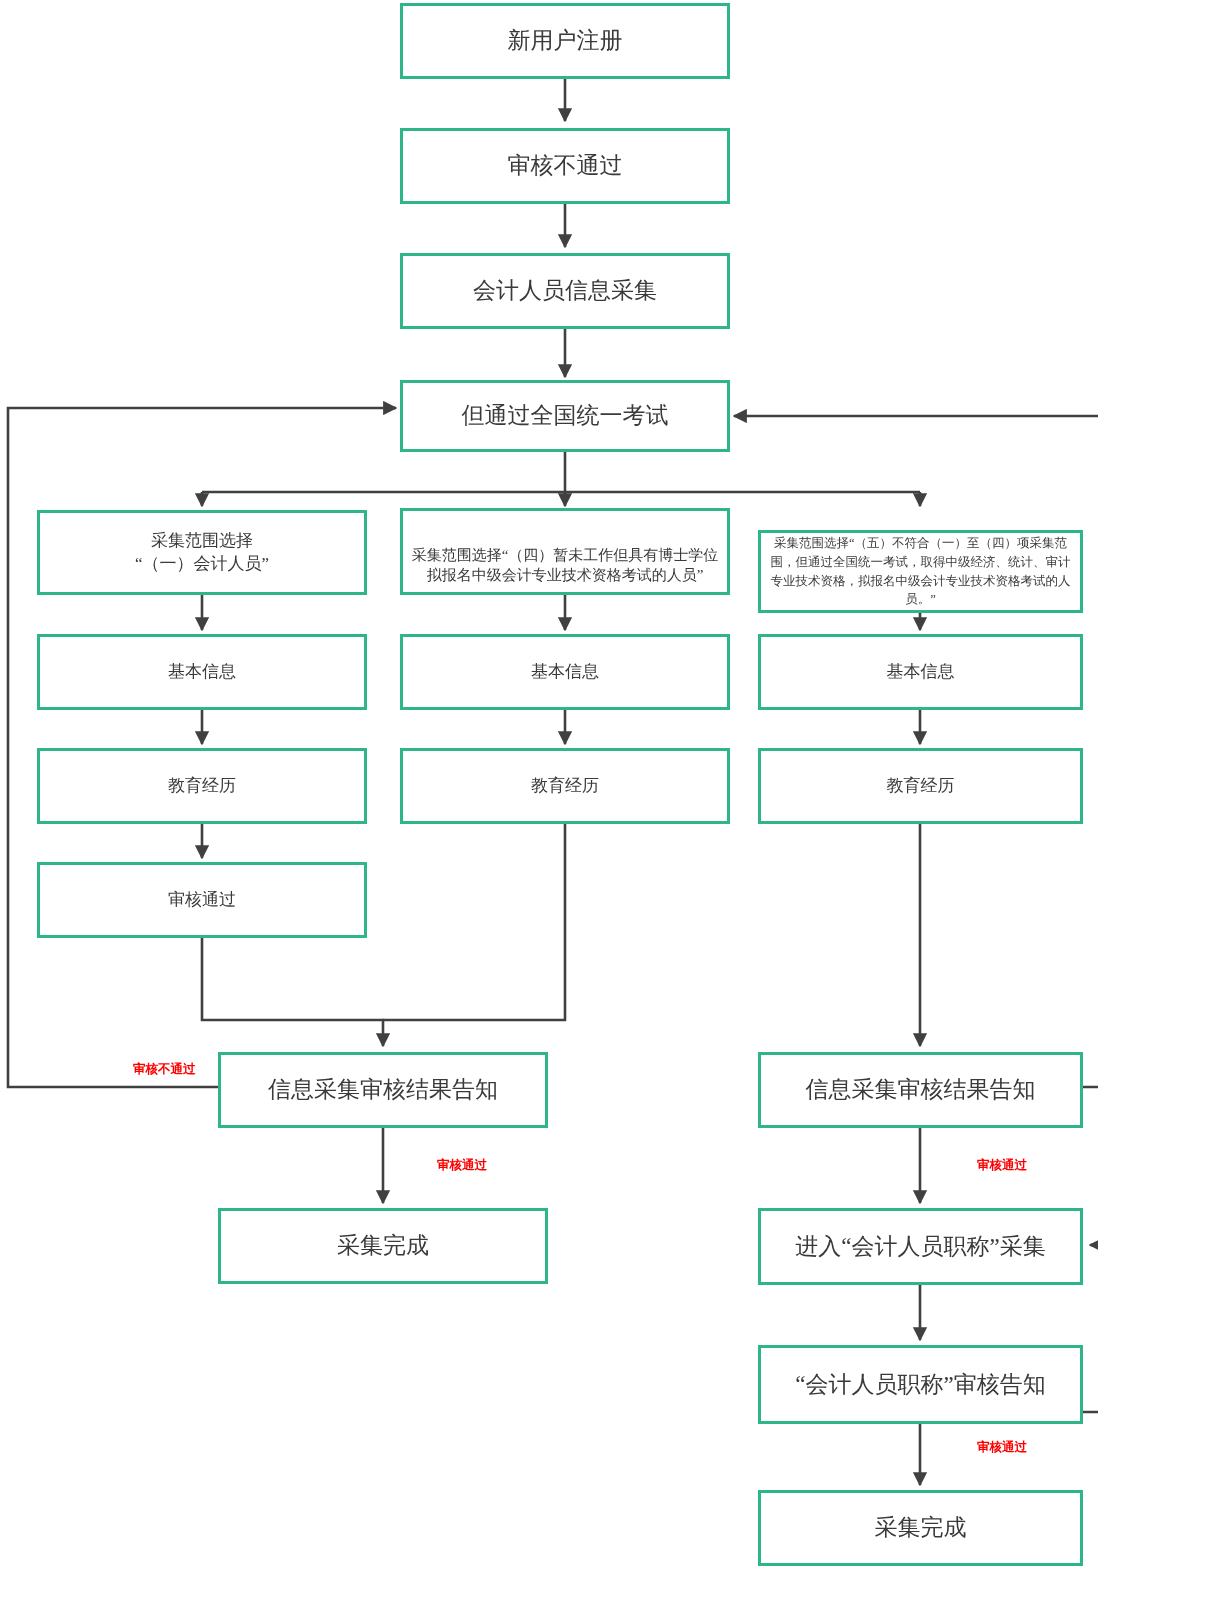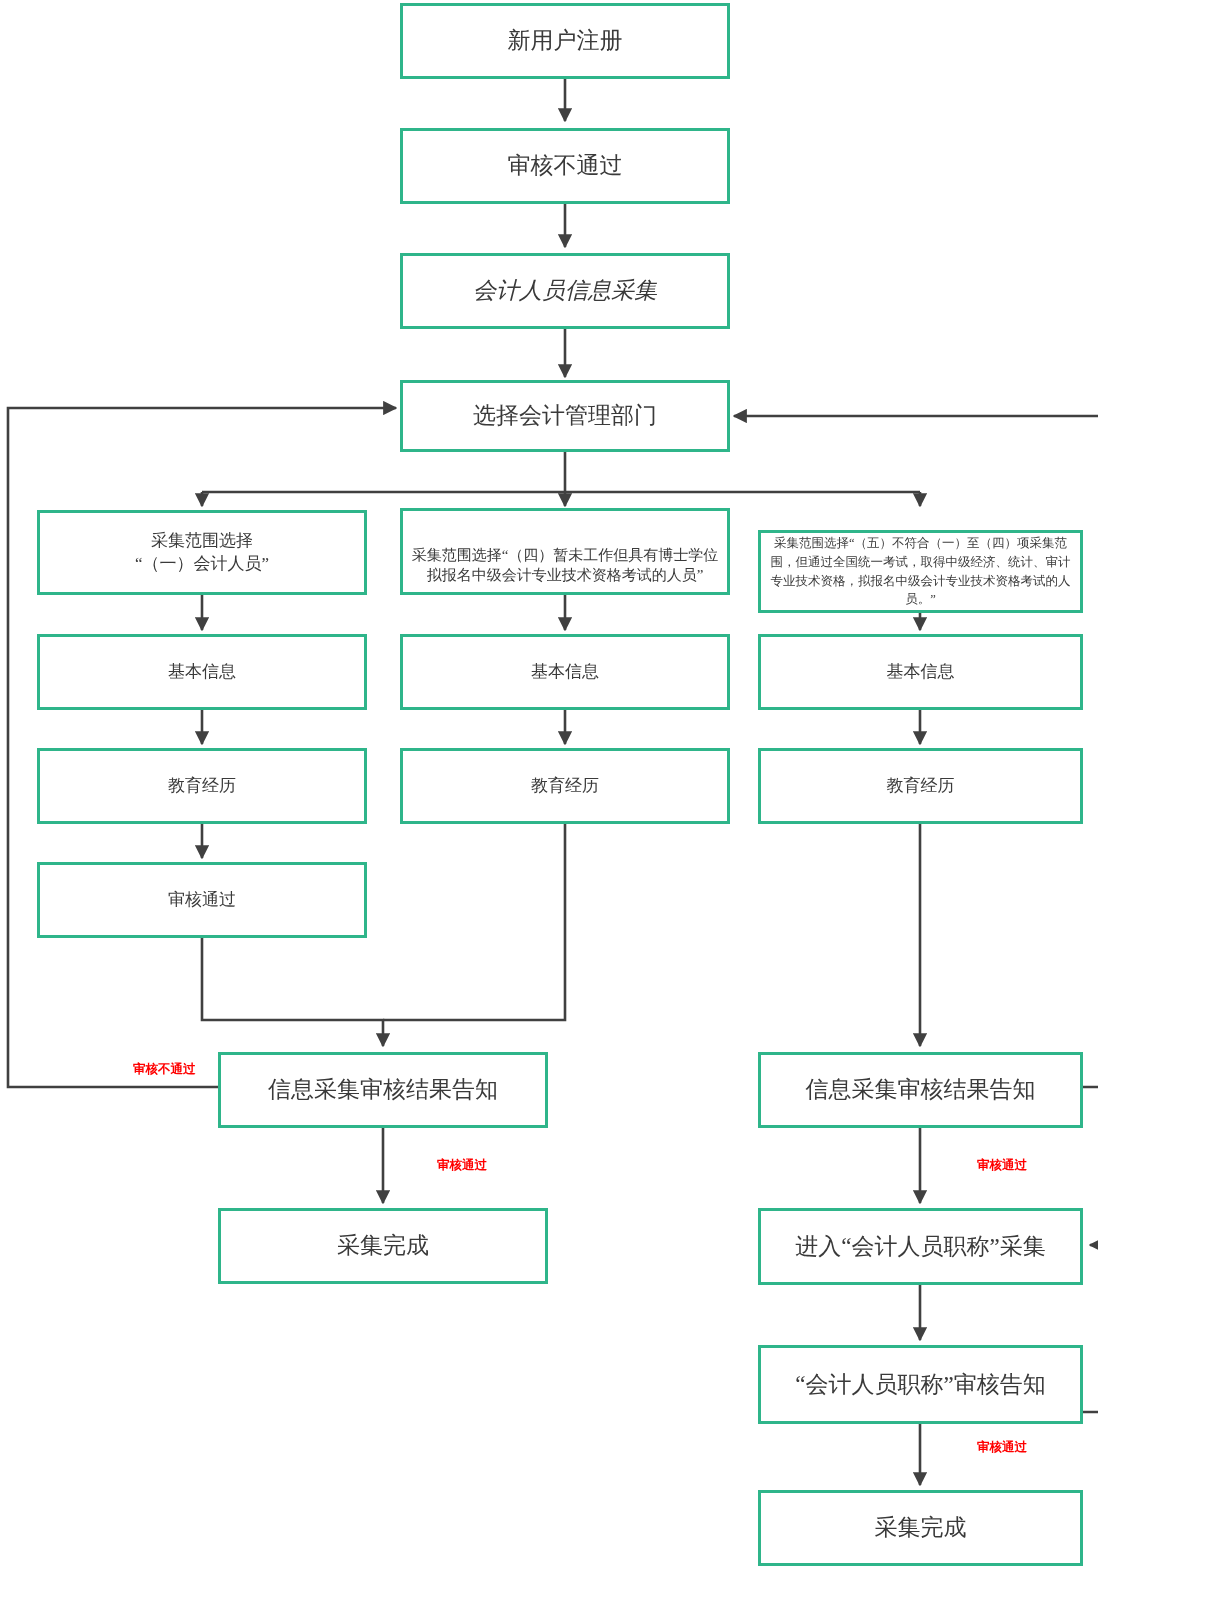--- a/index.html
+++ b/index.html
@@ -125,26 +125,26 @@
   </svg>
 
   <div class="node size-lg" style="left:400px; top:3px; width:330px; height:76px;">
     <span class="node-label">新用户注册</span>
   </div>
 
   <div class="node size-lg" style="left:400px; top:128px; width:330px; height:76px;">
     <span class="node-label">审核不通过</span>
   </div>
 
-  <div class="node size-lg" style="left:400px; top:253px; width:330px; height:76px;font-style:italic;">
+  <div class="node size-lg" style="left:400px; top:253px; width:330px; height:76px;">
     <span class="node-label">会计人员信息采集</span>
   </div>
 
   <div class="node size-lg" style="left:400px; top:380px; width:330px; height:72px;">
-    <span class="node-label">选择会计管理部门</span>
+    <span class="node-label">但通过全国统一考试</span>
   </div>
 
   <div class="node size-md" style="left:37px; top:510px; width:330px; height:85px;">
     <span class="node-label">采集范围选择
 “（一）会计人员”</span>
   </div>
 
   <div class="node size-sm" style="left:400px; top:508px; width:330px; height:87px;">
     <span class="node-label">采集范围选择“（四）暂未工作但具有博士学位拟报名中级会计专业技术资格考试的人员”</span>
   </div>

